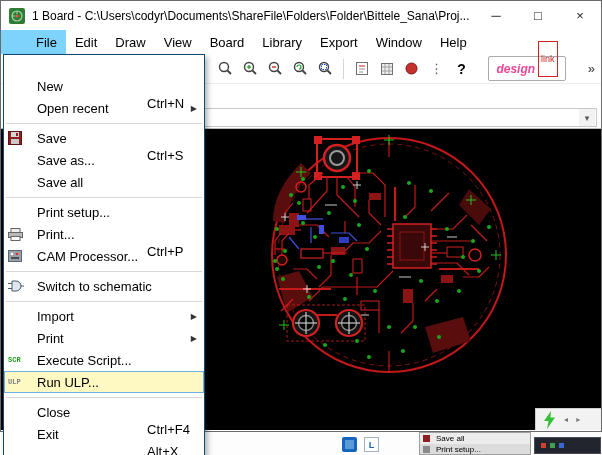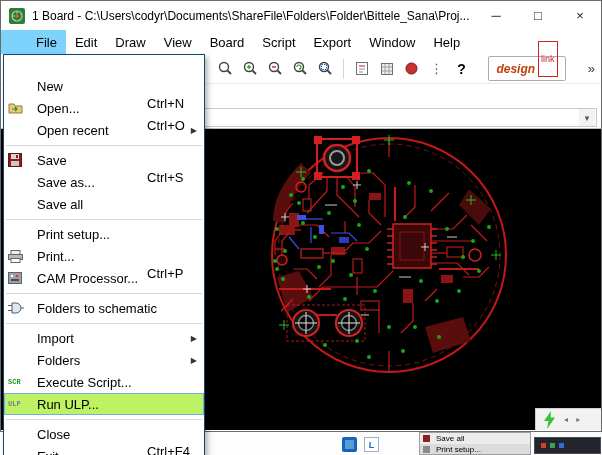--- a/index.html
+++ b/index.html
@@ -51,21 +51,21 @@
     flex: 0 0 auto;
   }
   .tsep { width: 1px; height: 20px; background: #d5d5d5; margin: 0 5px; flex: 0 0 auto; }
   .help-btn { font-weight: bold; font-size: 14px; }
   .dots-btn { font-size: 13px; color: #555; }
   .design-link {
     width: 78px; height: 25px; border: 1px solid #ababab; border-radius: 2px;
     display: flex; align-items: center; justify-content: center; gap: 3px; flex: 0 0 auto;
     margin-left: 14px; background: #fff;
   }
-  .dl-main { color: #c2410c; font-style: italic; font-weight: bold; font-size: 12px; }
+  .dl-main { color: #ec4899; font-style: italic; font-weight: bold; font-size: 12px; }
   .dl-sub {
     color: #d42222; font-size: 9px; border: 1px solid #d42222; padding: 12px 2px;
     align-self: flex-end; margin-bottom: 3px;
   }
   .overflow-btn { margin-left: auto; margin-right: 6px; font-size: 13px; color: #333; }
 
   
   .paramrow { position: absolute; left: 1px; top: 84px; right: 1px; height: 22px; background: #fff; }
   .comborow {
     position: absolute; left: 1px; top: 106px; right: 1px; height: 23px;
@@ -118,21 +118,21 @@
   .menu {
     position: absolute; left: 3px; top: 54px; width: 202px;
     background: #ffffff; border: 1px solid #0c4a6e;
     box-shadow: 3px 3px 5px rgba(0,0,0,.28);
     padding: 20px 0; z-index: 20; font-size: 13px;
   }
   .menu-item {
     position: relative; height: 22px; display: flex; align-items: center;
     padding-left: 33px; padding-right: 6px;
   }
-  .menu-item.highlighted { background: #bef264; outline: 1px solid #70b0e0; outline-offset: -1px; }
+  .menu-item.highlighted { background: #fef9c3; outline: 1px solid #70b0e0; outline-offset: -1px; }
   .mi-icon {
     position: absolute; left: 4px; top: 50%; transform: translateY(-50%);
     width: 22px; height: 18px; display: flex; align-items: center; justify-content: flex-start;
   }
   .mi-shortcut { position: absolute; left: 143px; margin-top: 35px; }
   .mi-arrow { position: absolute; right: 7px; font-size: 8px; color: #333; }
   .menu-sep { height: 8px; display: flex; align-items: center; }
   .menu-sep .line { height: 1px; background: #d7d7d7; width: 100%; margin: 0 2px; }
   .txt-icon { font-family: "Liberation Mono", monospace; font-size: 7px; font-weight: bold; }
   .txt-icon.scr { color: #1f9e1f; }
@@ -174,21 +174,21 @@
   <div class="win-btn">□</div>
   <div class="win-btn">×</div>
 </div>
 
 <div class="menubar">
   <div class="mitem active">File</div>
   <div class="mitem">Edit</div>
   <div class="mitem">Draw</div>
   <div class="mitem">View</div>
   <div class="mitem">Board</div>
-  <div class="mitem">Script</div>
+  <div class="mitem">Library</div>
   <div class="mitem">Export</div>
   <div class="mitem">Window</div>
   <div class="mitem">Help</div>
 </div>
 
 <div class="toolbar">
   <div class="tbtn">
     <svg width="15" height="15" viewBox="0 0 15 15">
         <circle cx="6" cy="6" r="4.5" fill="none" stroke="#404040" stroke-width="1.4"></circle>
         <line x1="9.5" y1="9.5" x2="13" y2="13" stroke="#404040" stroke-width="1.8"></line>
@@ -455,30 +455,20 @@
 </div>
 
 <div class="menu">
 
   <div class="menu-item">
     <span class="mi-icon"></span>
     <span>New</span>
     <span class="mi-shortcut">Ctrl+N</span>
   </div>
 
-  <div class="menu-item">
-    <span class="mi-icon">
-      <svg width="16" height="14" viewBox="0 0 16 14">
-          <path d="M1,4 L1,12 L14,12 L14,5 L7,5 L6,3 L1,3 Z" fill="#e8c87a" stroke="#9a7b2d" stroke-width="1"></path>
-          <path d="M4,8 L9,8 M7,6 L9,8 L7,10" stroke="#2e8b2e" stroke-width="1.2" fill="none"></path>
-        </svg>
-    </span>
-    <span>Open...</span>
-    <span class="mi-shortcut">Ctrl+O</span>
-  </div>
 
   <div class="menu-item">
     <span class="mi-icon"></span>
     <span>Open recent</span>
     <span class="mi-arrow">▶</span>
   </div>
 
   <div class="menu-sep">
       <div class="line"></div>
     </div>
@@ -545,36 +535,36 @@
 
   <div class="menu-item">
     <span class="mi-icon">
       <svg width="16" height="12" viewBox="0 0 16 12">
           <path d="M4,1 L8,1 A5,5 0 0 1 8,11 L4,11 Z" fill="#dfe6ee" stroke="#4a5a6a"></path>
           <line x1="0" y1="3.5" x2="4" y2="3.5" stroke="#4a5a6a"></line>
           <line x1="0" y1="8.5" x2="4" y2="8.5" stroke="#4a5a6a"></line>
           <line x1="13" y1="6" x2="16" y2="6" stroke="#4a5a6a"></line>
         </svg>
     </span>
-    <span>Folders to schematic</span>
+    <span>Switch to schematic</span>
   </div>
 
   <div class="menu-sep">
       <div class="line"></div>
     </div>
 
   <div class="menu-item">
     <span class="mi-icon"></span>
     <span>Import</span>
     <span class="mi-arrow">▶</span>
   </div>
 
   <div class="menu-item">
     <span class="mi-icon"></span>
-    <span>Folders</span>
+    <span>Print</span>
     <span class="mi-arrow">▶</span>
   </div>
 
   <div class="menu-item">
     <span class="mi-icon">
         <span class="txt-icon scr">SCR</span>
       </span>
     <span>Execute Script...</span>
   </div>
 

